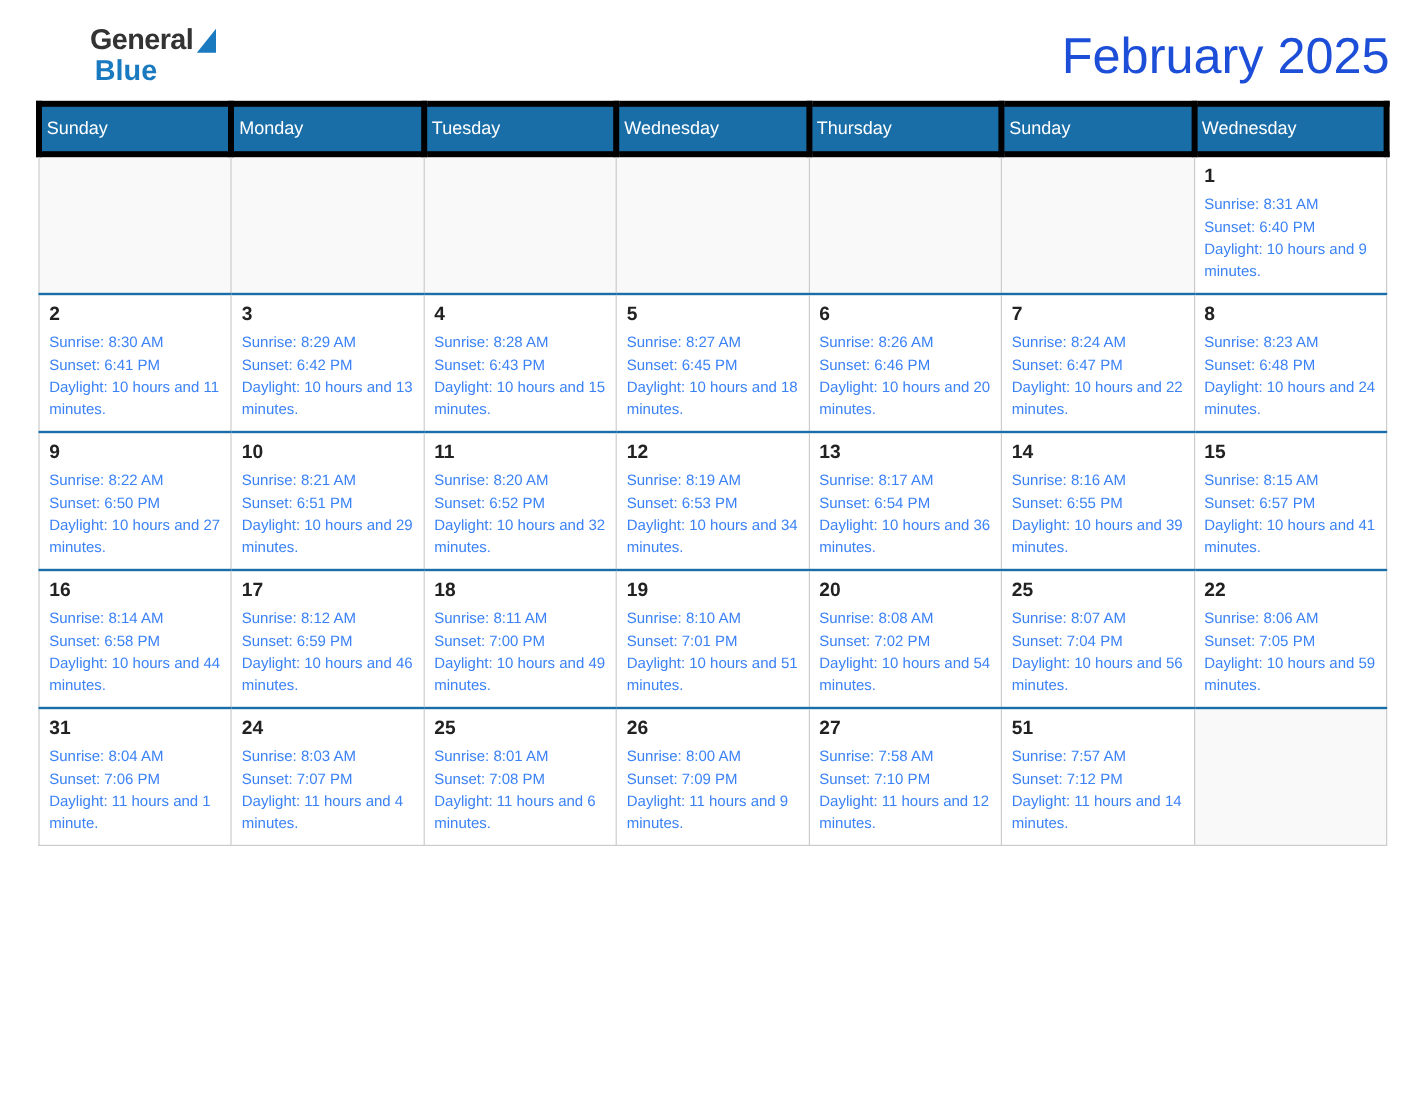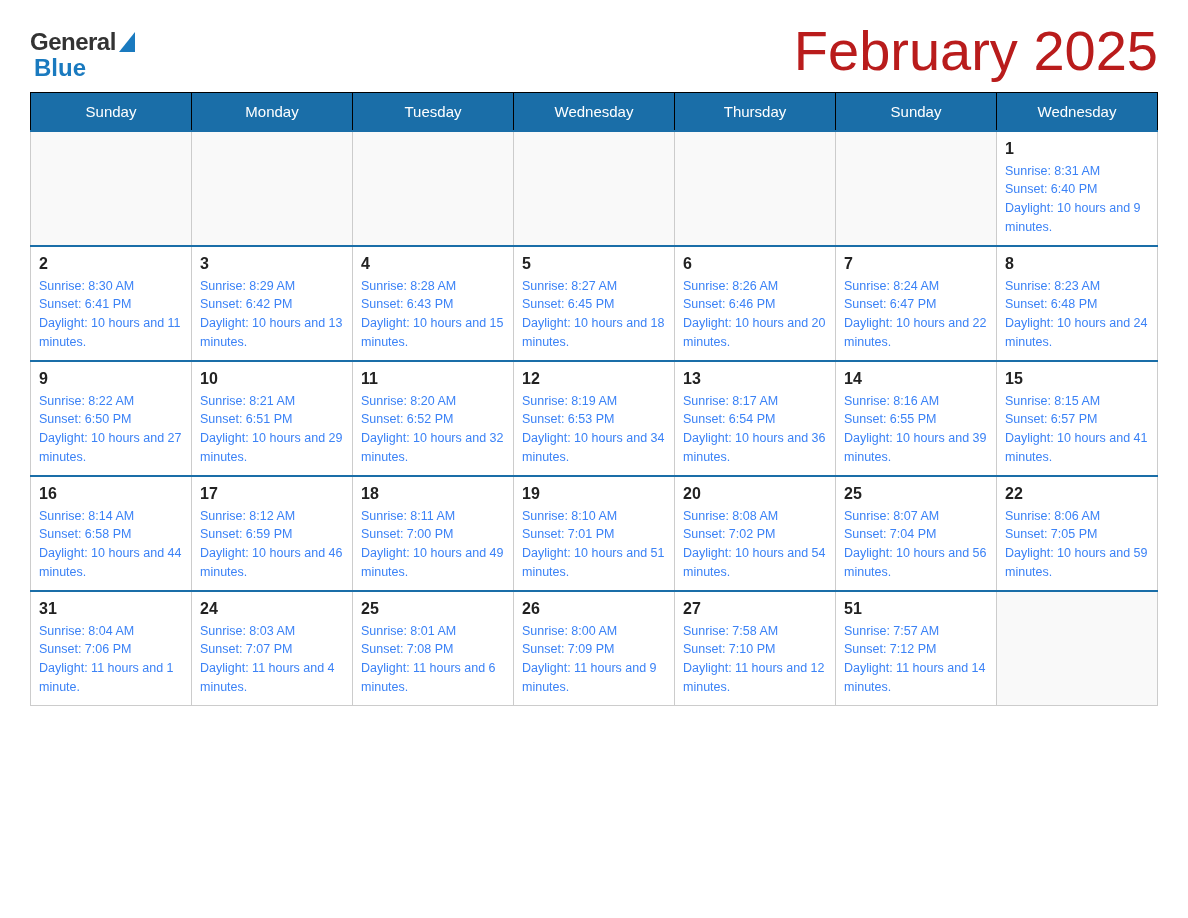--- a/index.html
+++ b/index.html
@@ -6,50 +6,51 @@
     body {
       font-family: Arial, sans-serif;
       background: #fff;
       padding: 20px 30px;
       width: 1188px;
       min-height: 918px;
     }
     .header {
       display: flex;
       justify-content: space-between;
-      align-items: flex-end;
+      align-items: center;
       margin-bottom: 10px;
+      margin-left: 45px;
     }
     .title-block {
       text-align: right;
     }
     .month-title {
-      font-size: 56px;
+      font-size: 42px;
       font-weight: normal;
-      color: #b91c1c;
+      color: #1d4ed8;
       line-height: 1.1;
     }
     .location-title {
       font-size: 18px;
       color: #444;
       margin-top: 4px;
     }
     .calendar {
       width: 100%;
       border-collapse: collapse;
       margin-top: 10px;
     }
     .calendar th {
       background-color: #1a6ea8;
       color: #fff;
       padding: 10px 4px;
       font-size: 15px;
       font-weight: normal;
-      text-align: center;
-      border: 1px solid #000000;
+      text-align: left;
+      border: 5px solid #000000;
     }
     .calendar td {
       vertical-align: top;
       padding: 8px;
       border: 1px solid #ccc;
       width: calc(100% / 7);
       min-height: 100px;
       font-size: 13px;
       color: #333;
     }

